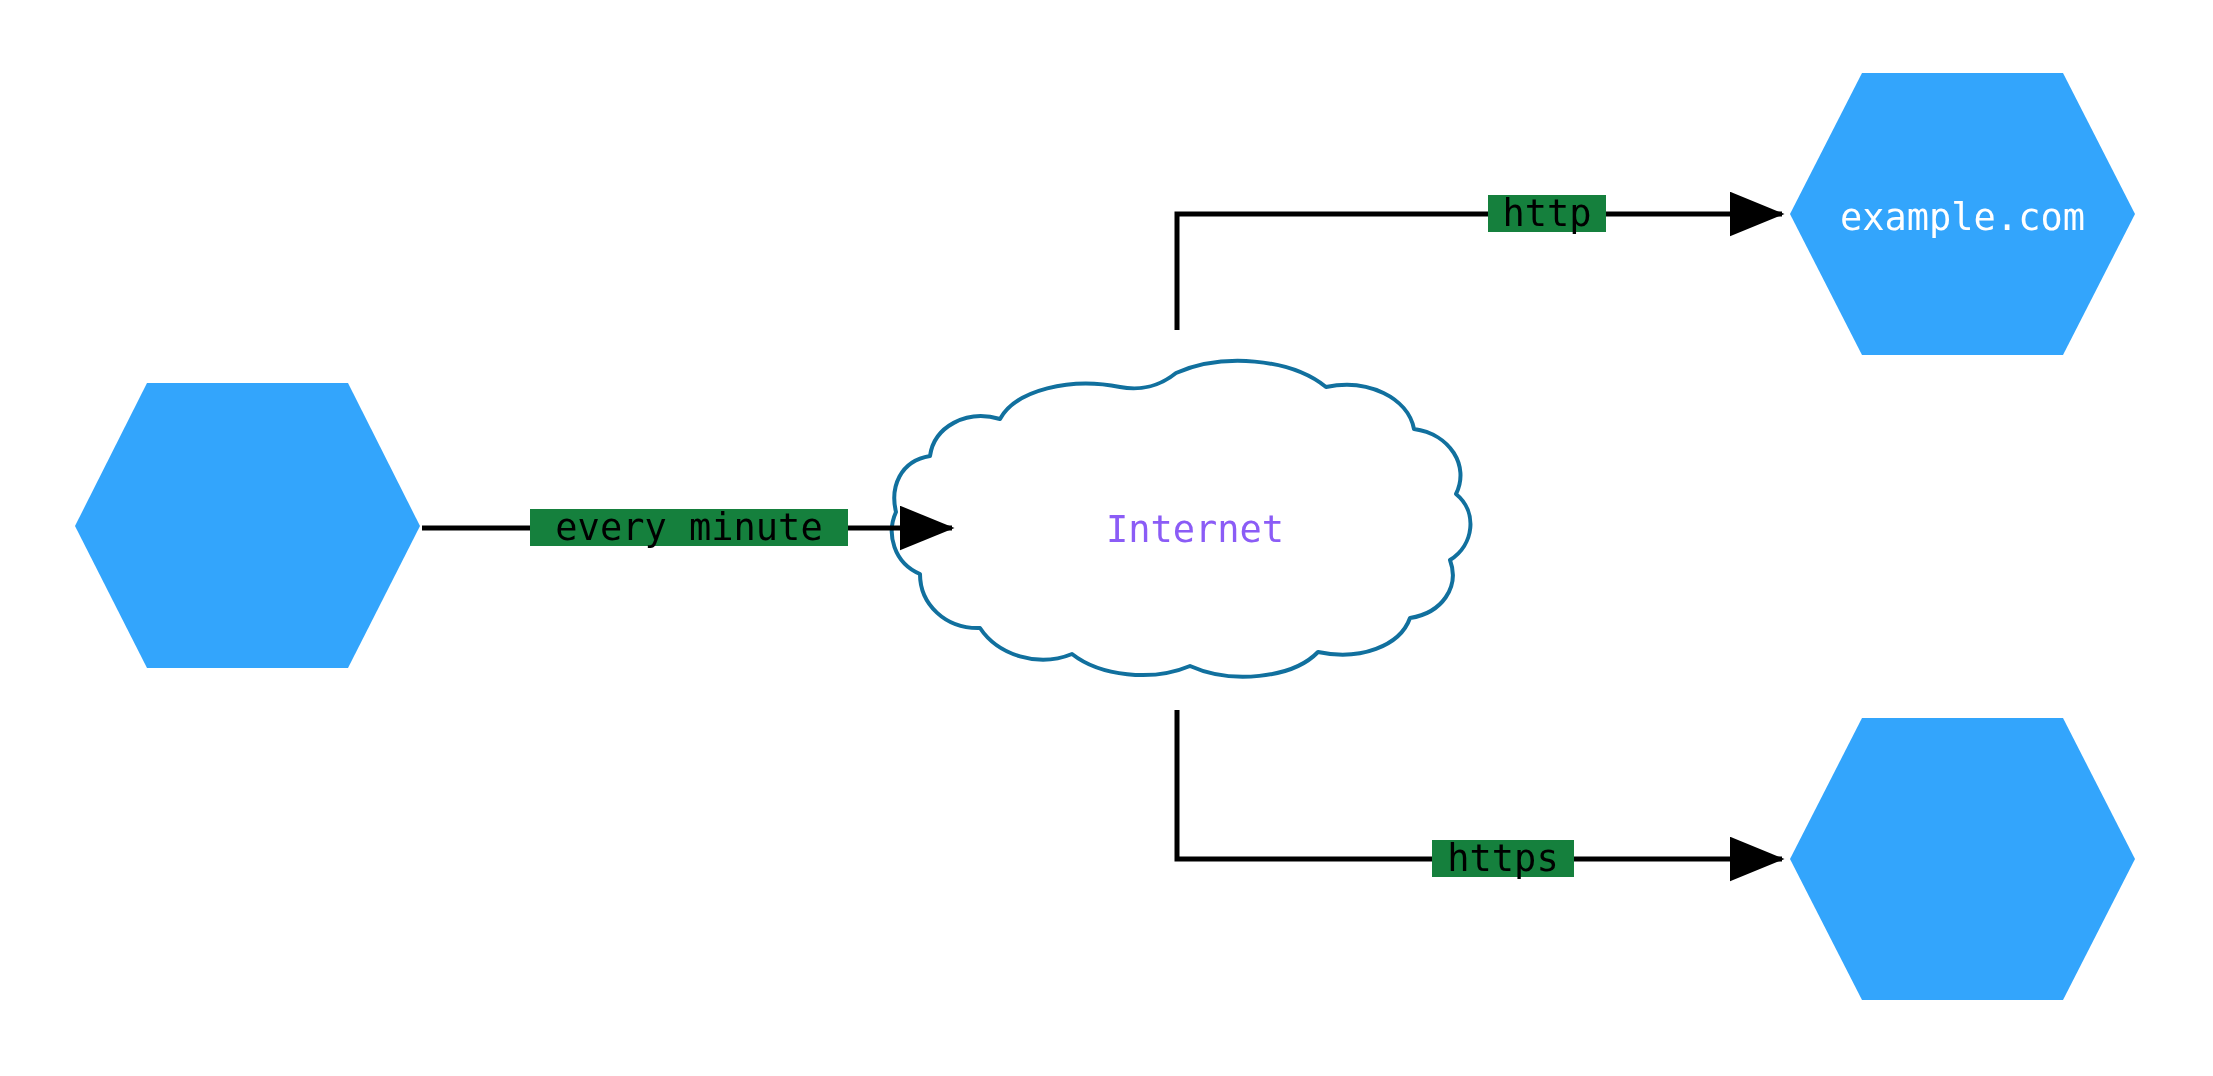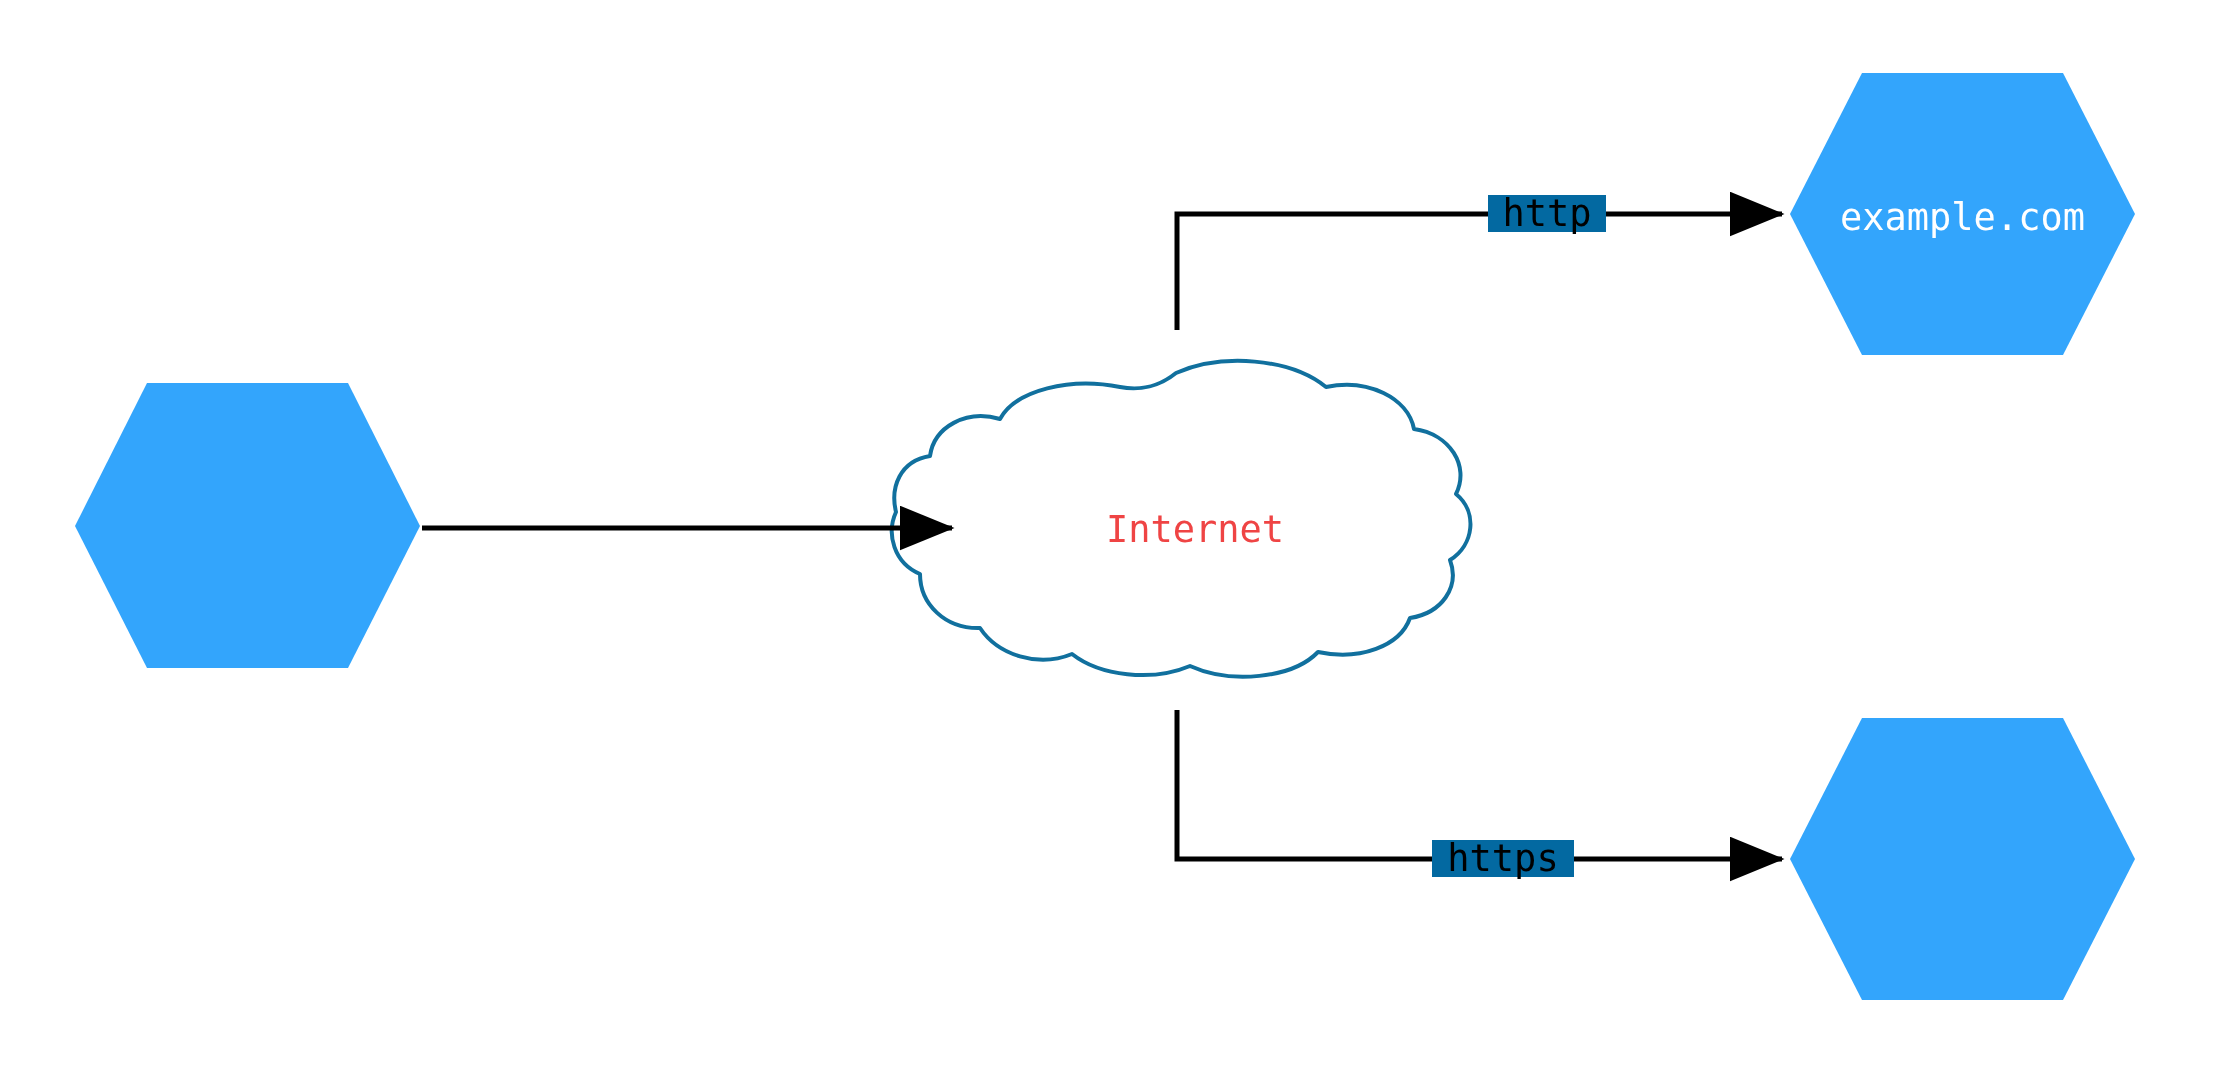--- a/index.html
+++ b/index.html
@@ -28,30 +28,30 @@
     font-family: "DejaVu Sans Mono", "Liberation Mono", monospace;
     white-space: pre;
     pointer-events: none;
   }
   .hex-label {
     color: #ffffff;
     font-size: 37px;
     line-height: 1.24;
   }
   .cloud-label {
-    color: #ef4444;
+    color: #8b5cf6;
     font-size: 37px;
     line-height: 1.24;
   }
   .edge-label {
     position: absolute;
     color: #000000;
     font-size: 37px;
     font-family: "DejaVu Sans Mono", "Liberation Mono", monospace;
-    background: #0369a1;
+    background: #15803d;
     white-space: pre;
     text-align: center;
     line-height: 1.0;
     padding: 0 3px;
   }
 </style>
 </head>
 <body>
 
 <div id="canvas">
@@ -94,18 +94,19 @@
     <path d="M 1177 710 L 1177 859 L 1782 859" fill="none" stroke="#000000" stroke-width="5" marker-end="url(#arrowhead)"></path>
 
   </svg>
 
 
   <div class="node-label cloud-label" style="left:1000px; top:507px; width:390px;">Internet</div>
 
   <div class="node-label hex-label" style="left:1790px; top:195px; width:345px;">example.com</div>
 
 
+  <div class="edge-label" style="left:530px; top:509px; width:312px;">every minute</div>
 
   <div class="edge-label" style="left:1488px; top:195px; width:112px;">http</div>
 
   <div class="edge-label" style="left:1432px; top:840px; width:136px;">https</div>
 
 </div>
 
 </body></html>

